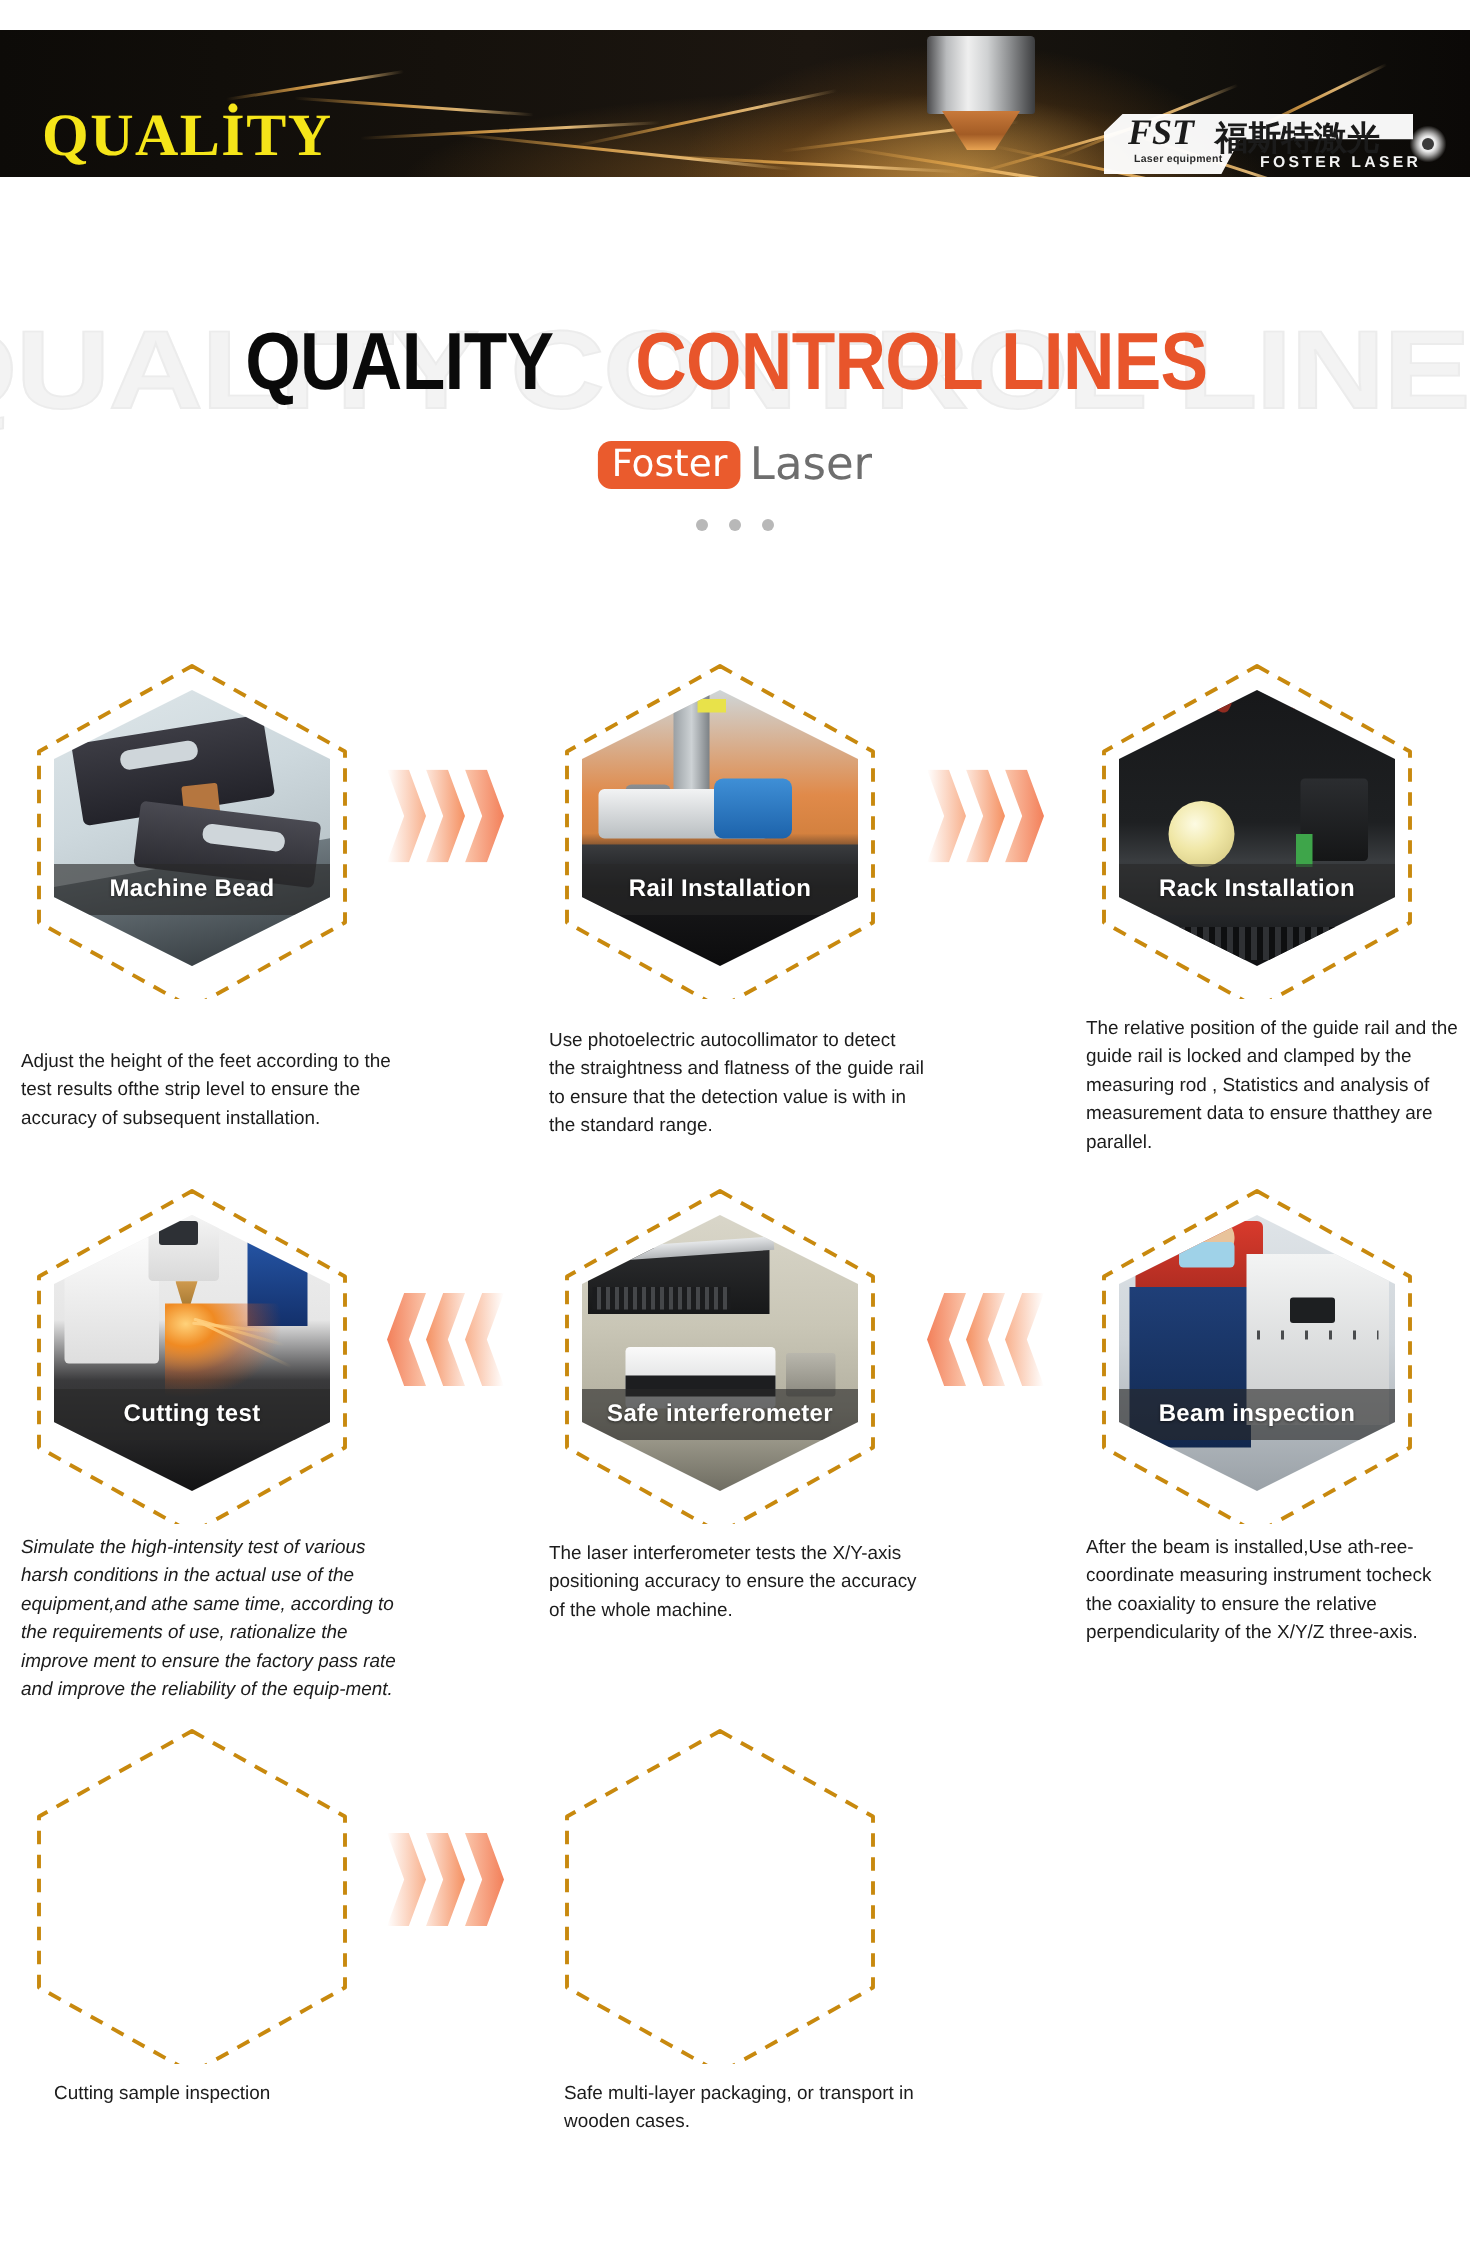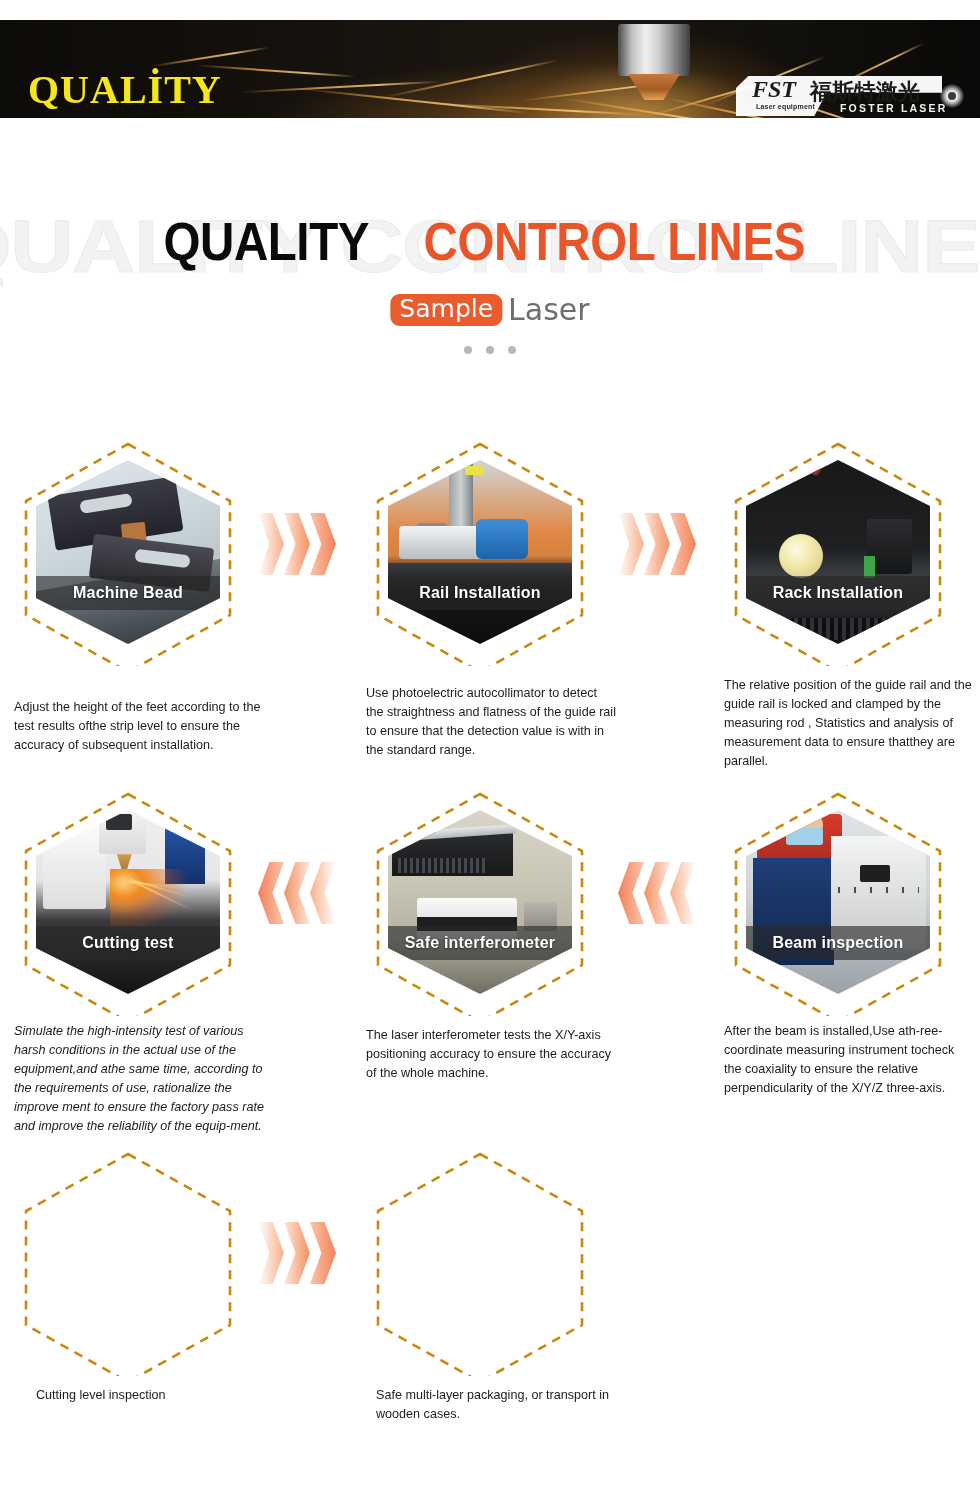--- a/index.html
+++ b/index.html
@@ -262,21 +262,21 @@
       <div class="burst"></div>
     </div>
   </div>
 
   <div class="heading">
     <div class="watermark">QUALITY CONTROL LINES</div>
     <div class="main-title">
       <span class="t-black">QUALITY</span><span style="display:inline-block;width:14px;"></span><span class="t-orange">CONTROL LINES</span>
     </div>
     <div class="brandline">
-      <span class="chip">Sample</span>
+      <span class="chip">Foster</span>
       <span class="plain">Laser</span>
     </div>
     <div class="dots">
       <i></i>
       <i></i>
       <i></i>
     </div>
   </div>
 
   <div class="card" style="left:14px; top:438px;">
@@ -427,21 +427,21 @@
     </div>
     <div class="caption" style="top:234px;">After the beam is installed,Use ath-ree-coordinate measuring instrument tocheck the coaxiality to ensure the relative perpendicularity of the X/Y/Z three-axis.</div>
   </div>
 
   <div class="card" style="left:14px; top:1148px;">
     <div class="hexwrap">
       <svg width="228" height="228">
         <polygon points="114,6 216,63 216,177 114,234 12,177 12,63" fill="none" stroke="#c8890e" stroke-width="2.6" stroke-dasharray="9 7" stroke-linejoin="round"></polygon>
       </svg>
     </div>
-    <div class="caption" style="top:238px; left:22px;">Cutting level inspection</div>
+    <div class="caption" style="top:238px; left:22px;">Cutting sample inspection</div>
   </div>
 
   <div class="arrows" style="left:258px; top:1222px;">
     <div class="chev right r1"></div>
     <div class="chev right r2"></div>
     <div class="chev right r3"></div>
   </div>
 
   <div class="card" style="left:366px; top:1148px;">
     <div class="hexwrap">

